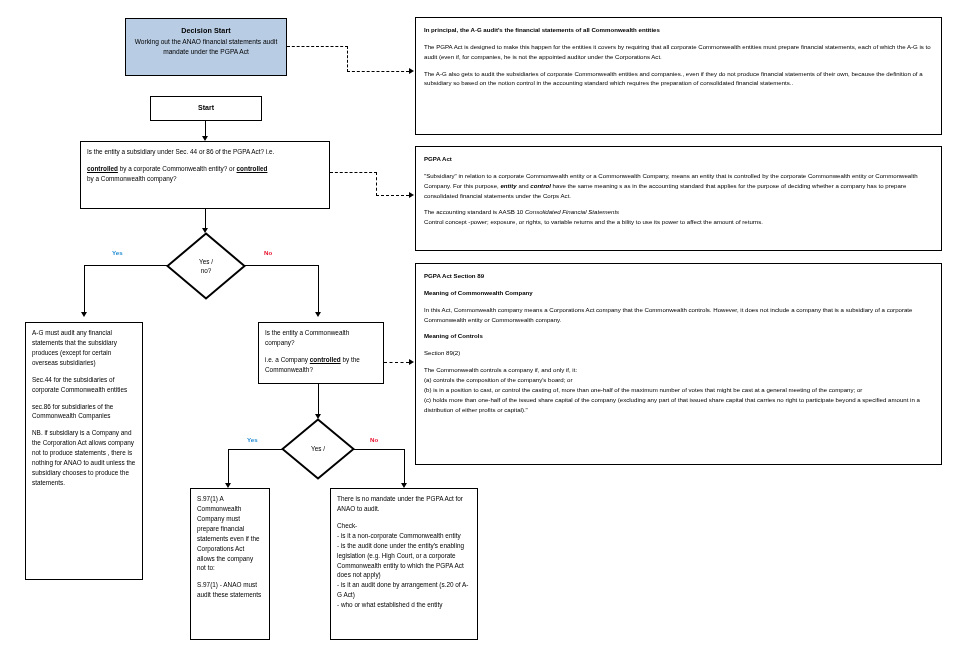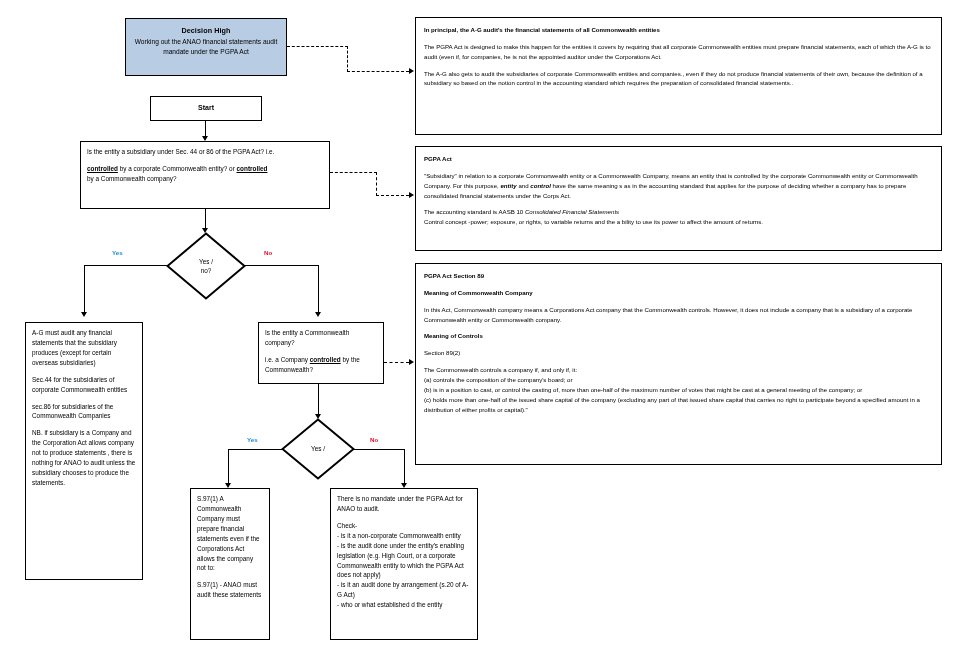--- a/index.html
+++ b/index.html
@@ -114,21 +114,21 @@
   }
   .yes{color:#1f8ad2;}
   .no{color:#e8112d;}
 </style>
 </head>
 <body>
 
 <div id="canvas">
 
   <div class="box titlebox" style="left:125px; top:18px; width:162px; height:58px;">
-    <div class="t1">Decision High</div>
+    <div class="t1">Decision Start</div>
     <div>Working out the ANAO financial statements audit mandate under the PGPA Act</div>
   </div>
 
   <div class="dash-h" style="left:287px; top:46px; width:61px;"></div>
   <div class="dash-v" style="left:347px; top:46px; height:26px;"></div>
   <div class="dash-h" style="left:347px; top:71px; width:62px;"></div>
   <div class="arrow-r" style="left:409px; top:68px;"></div>
 
   <div class="box startbox" style="left:150px; top:96px; width:112px; height:25px;">
     <span>Start</span>

